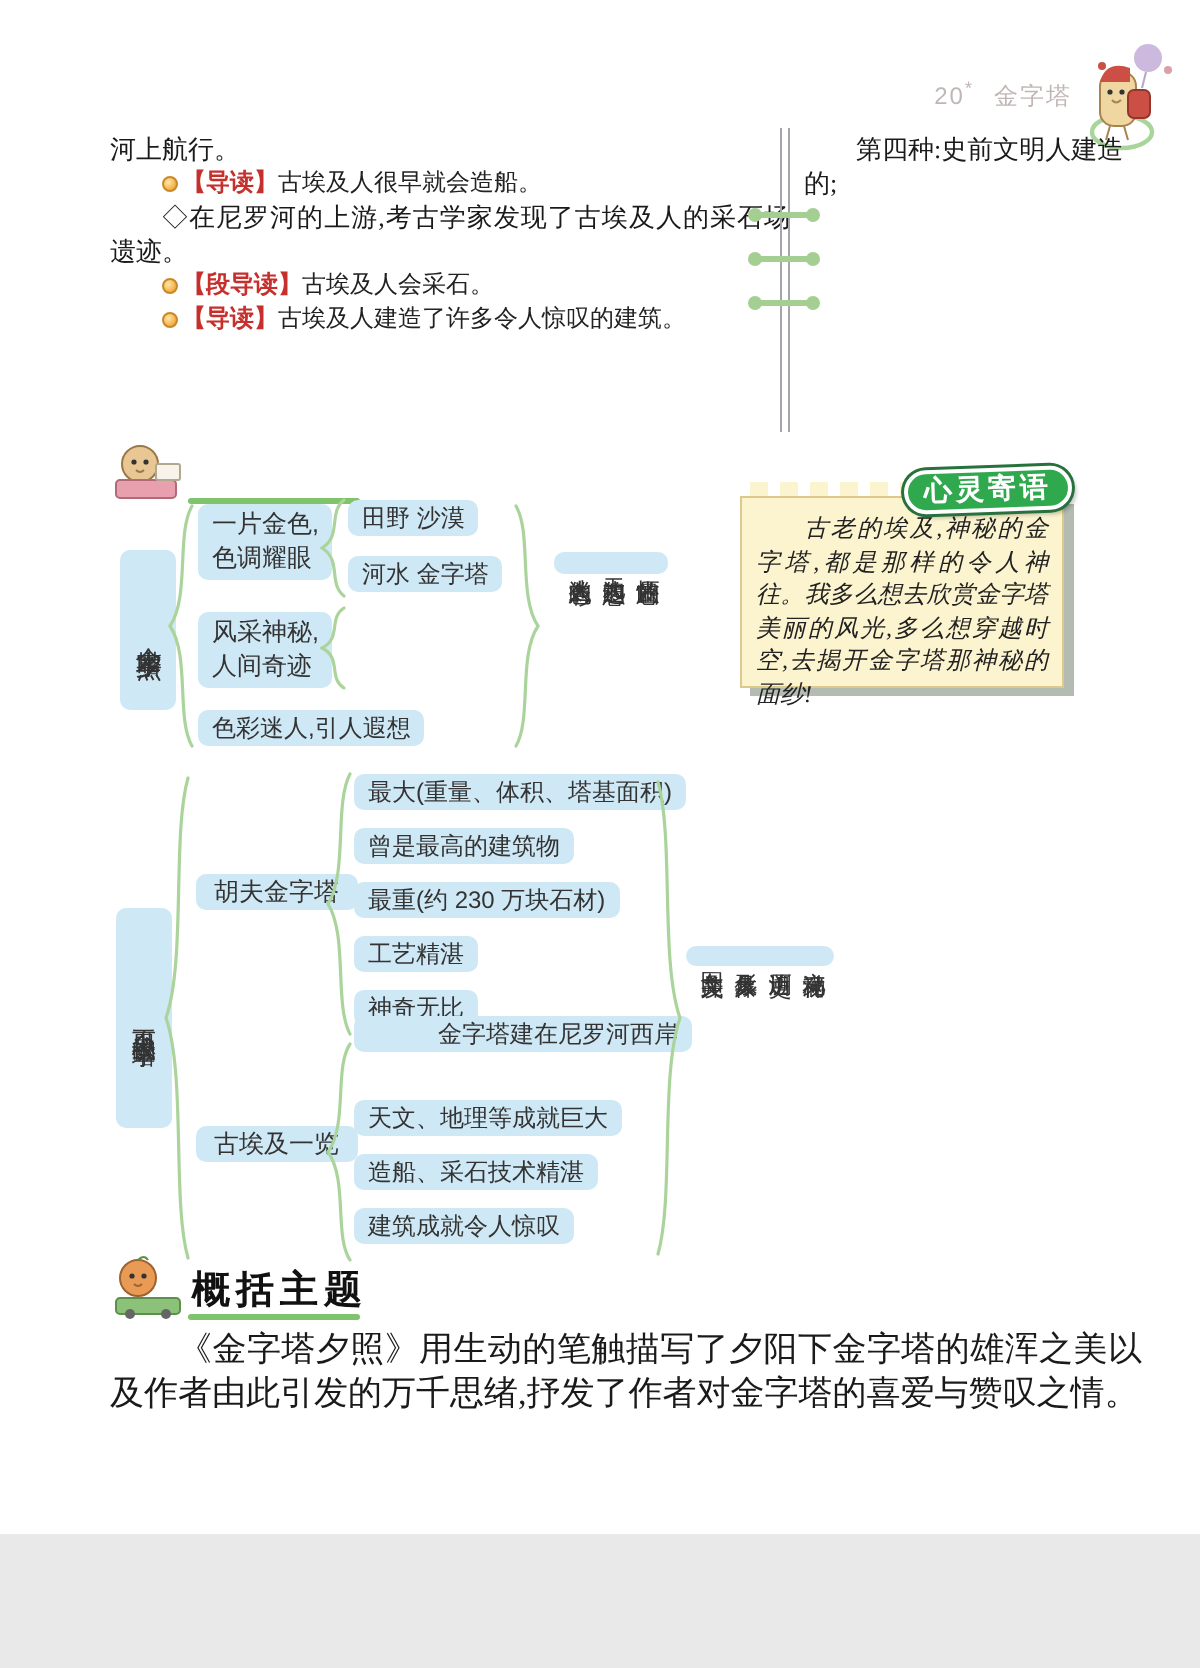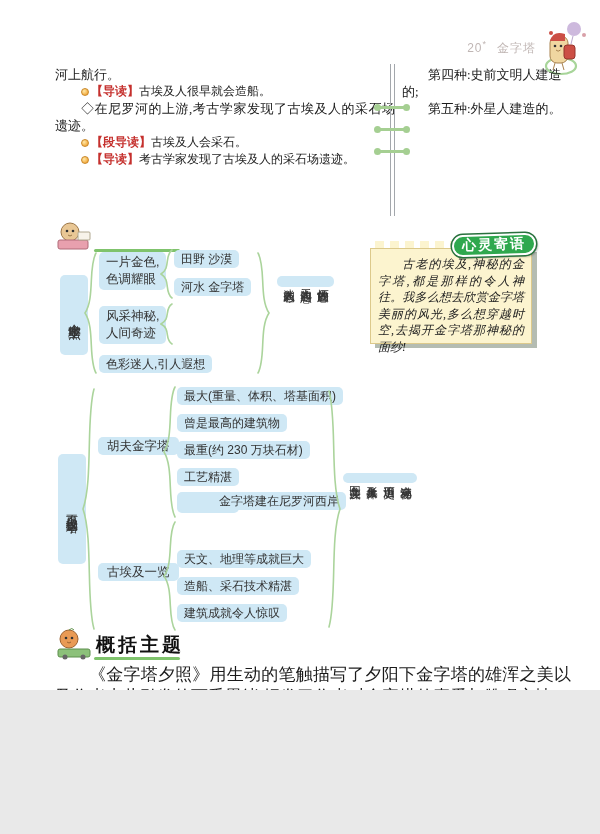--- a/index.html
+++ b/index.html
@@ -1,16 +1,16 @@
 <!DOCTYPE html>
 <html><head>
 <meta charset="utf-8">
 <style>
   html,body{margin:0;padding:0;background:#e9e9e9;}
-  .page{position:relative;width:600px;height:690px;background:#ffffff;overflow:hidden;
+  .page{position:relative;width:600px;height:767px;background:#ffffff;overflow:hidden;
         font-family:"Liberation Serif", serif;color:#1a1a1a;}
 
   
   .lesson-header{position:absolute;top:39px;right:64px;font-family:"Liberation Sans",sans-serif;
        font-size:12px;color:#c0b6b4;letter-spacing:1px;}
   .lesson-header .star{font-size:9px;vertical-align:5px;}
   .lesson-header .ltitle{margin-left:10px;}
   .mascot-top{position:absolute;top:20px;right:12px;width:48px;height:56px;}
 
   
@@ -94,26 +94,25 @@
     <circle cx="21" cy="26" r="1.3" fill="#333"></circle>
     <path d="M16,30 q2,2.4 4.5,0" stroke="#a8824f" fill="none"></path>
     <path d="M15,43 l-2,7 M22,43 l2,7" stroke="#a8824f" fill="none"></path>
   </svg>
 
   <div class="read-left">
     <p>河上航行。</p>
     <p class="note-line"><span class="note-dot"></span><span class="note-label">【导读】</span><span class="note-text">古埃及人很早就会造船。</span></p>
     <p class="p-indent">◇在尼罗河的上游,考古学家发现了古埃及人的采石场遗迹。</p>
     <p class="note-line"><span class="note-dot"></span><span class="note-label">【段导读】</span><span class="note-text">古埃及人会采石。</span></p>
-    <p class="note-line"><span class="note-dot"></span><span class="note-label">【导读】</span><span class="note-text">考古学家发现了古埃及人的采石场遗迹。</span></p>
+    <p class="note-line"><span class="note-dot"></span><span class="note-label">【导读】</span><span class="note-text">古埃及人建造了许多令人惊叹的建筑。</span></p>
   </div>
 
   <div class="read-right">
     <p class="p-indent">第四种:史前文明人建造的;</p>
-    <p class="p-indent nowrap">第五种:外星人建造的。</p>
   </div>
 
   <div class="divider"></div>
   <div class="connector" style="top:106px;"></div>
   <div class="connector" style="top:128px;"></div>
   <div class="connector" style="top:150px;"></div>
 
   <svg class="sec-icon" style="left:56px;top:220px;" viewBox="0 0 36 32">
     <circle cx="14" cy="12" r="9" fill="#e9c795" stroke="#9c7748"></circle>
     <circle cx="11" cy="11" r="1.3" fill="#333"></circle>
@@ -167,21 +166,21 @@
     </svg>
   <div class="dbox" style="left:177px;top:387px;">最大(重量、体积、塔基面积)</div>
   <div class="dbox" style="left:177px;top:414px;">曾是最高的建筑物</div>
   <div class="dbox" style="left:177px;top:441px;">最重(约 230 万块石材)</div>
   <div class="dbox" style="left:177px;top:468px;">工艺精湛</div>
   <div class="dbox" style="left:177px;top:495px;">神奇无比</div>
   <div class="dbox" style="left:98px;top:563px;font-size:12.5px;padding:1px 9px;">古埃及一览</div>
   <svg class="brace" style="left:163px;top:521px;" width="13" height="110">
       <path d="M12,1 C4,13 11,41 1,55 C11,69 4,97 12,109"></path>
     </svg>
-  <div class="dbox" style="left:177px;top:492px;padding-left:42px;">金字塔建在尼罗河西岸</div>
+  <div class="dbox" style="left:177px;top:508px;padding-left:42px;">金字塔建在尼罗河西岸</div>
   <div class="dbox" style="left:177px;top:577px;">造船、采石技术精湛</div>
   <div class="dbox" style="left:177px;top:550px;">天文、地理等成就巨大</div>
   <div class="dbox" style="left:177px;top:604px;">建筑成就令人惊叹</div>
   <svg class="brace" style="left:328px;top:390px;" width="13" height="238">
       <path d="M1,1 C9,29 2,90 12,119 C2,148 9,209 1,237"></path>
     </svg>
   <div class="dbox vsum" style="left:343px;top:473px;">
     <span>图文并茂</span>
     <span>形象具体</span>
     <span>追溯历史</span>

